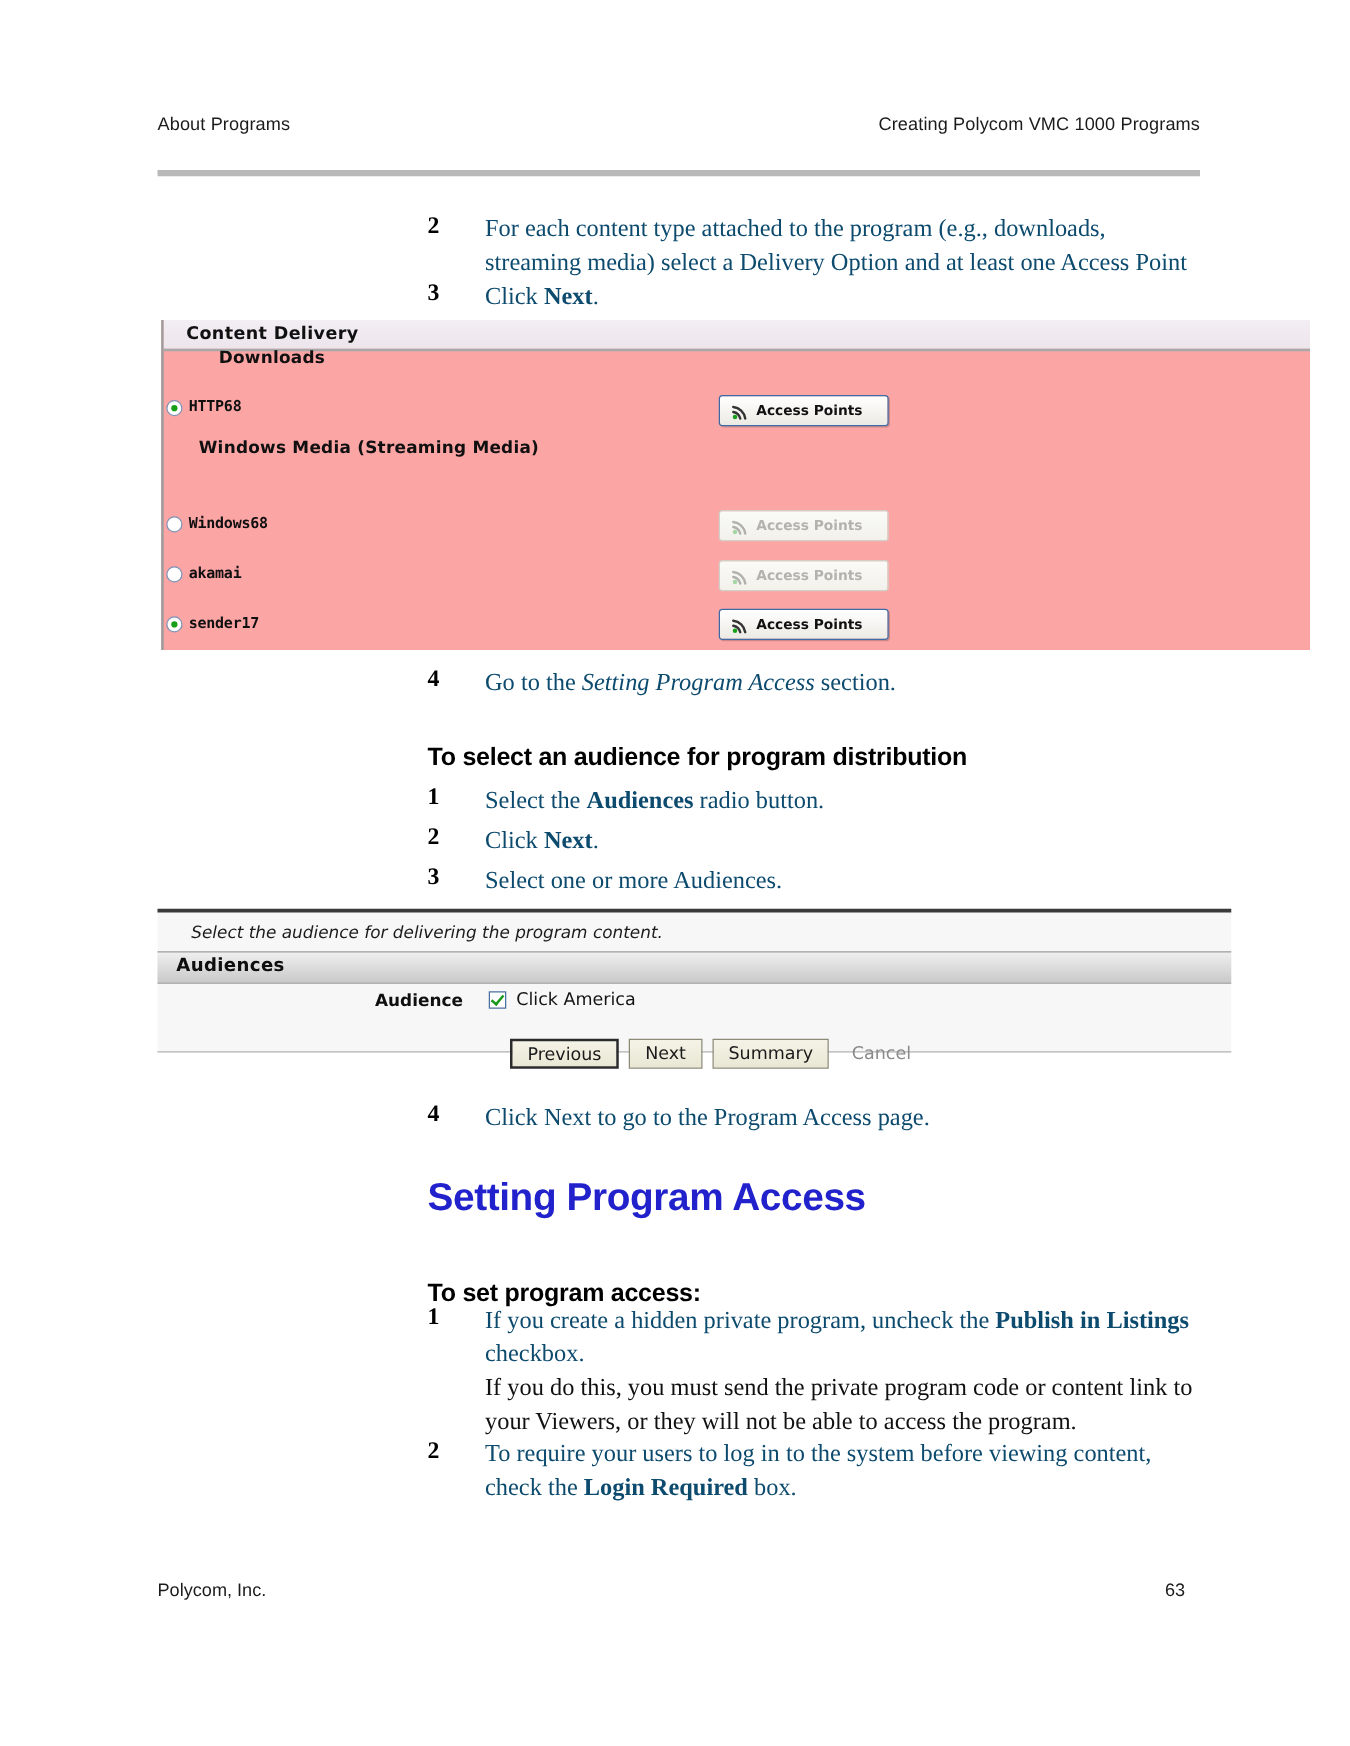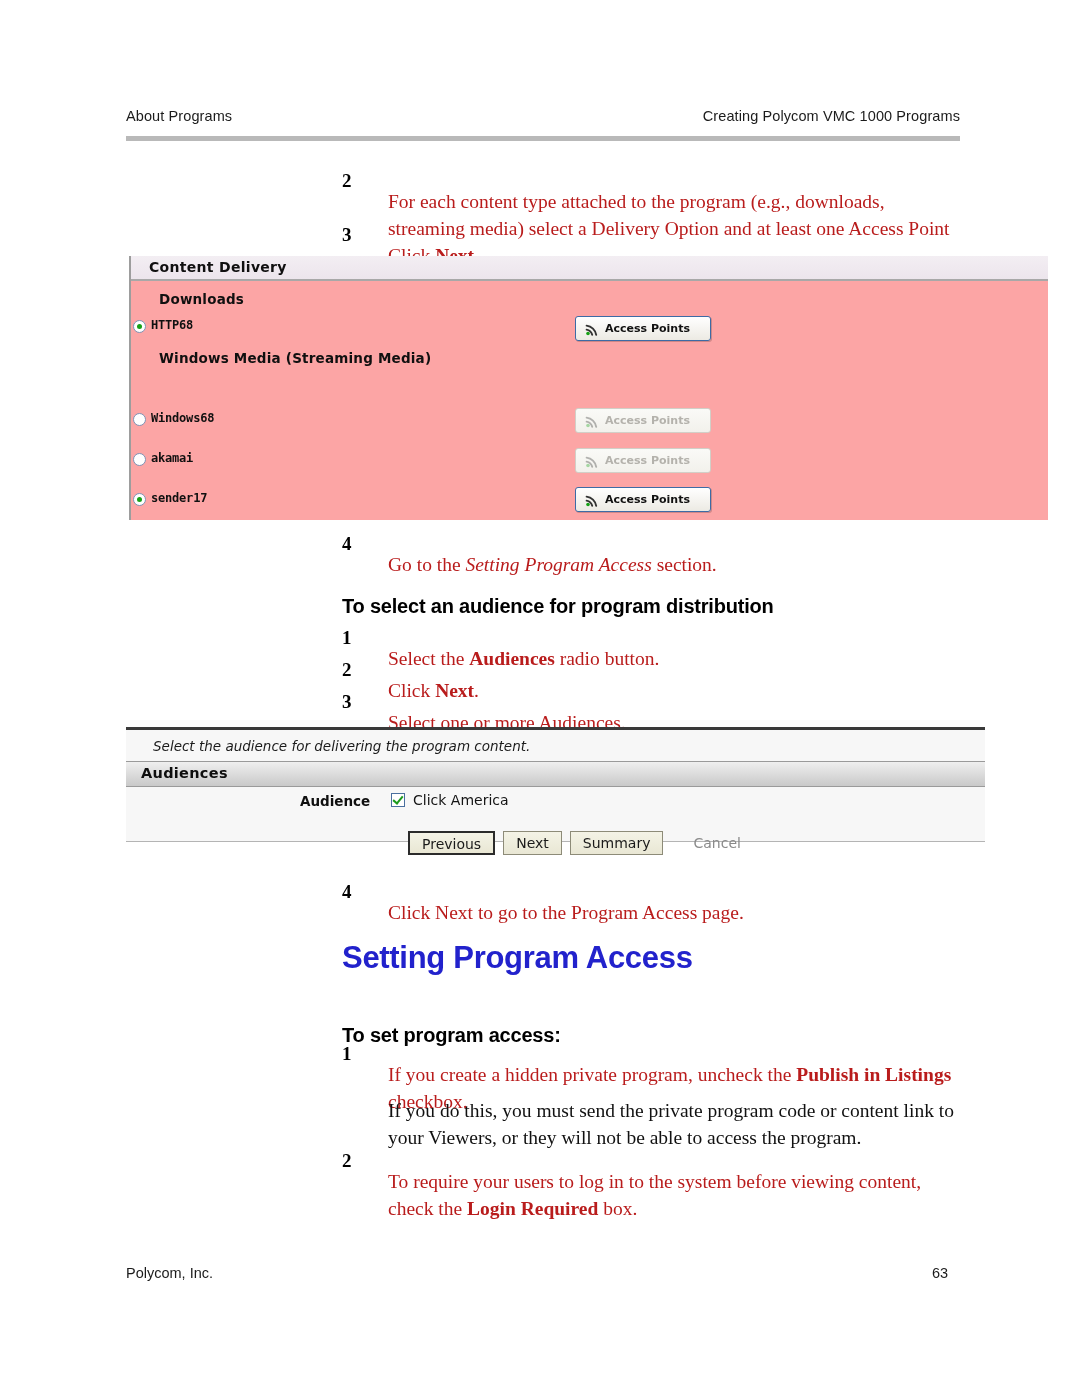--- a/index.html
+++ b/index.html
@@ -13,21 +13,21 @@
     position: relative;
     font-family: "Liberation Serif", serif;
     color: #111111;
     overflow: hidden;
   }
 
   
   .run-head {
     position: absolute;
     left: 126px;
-    top: 108px;
+    top: 92px;
     width: 834px;
     height: 30px;
   }
   .run-head .rh-left,
   .run-head .rh-right {
     position: absolute;
     top: 0;
     font-family: "Liberation Sans", sans-serif;
     font-size: 14.5px;
     letter-spacing: .1px;
@@ -59,22 +59,21 @@
     font-family: "Liberation Serif", serif;
     font-weight: bold;
     font-size: 19px;
     color: #000;
   }
   .step .txt {
     display: block;
     margin-left: 46px;
     font-size: 19.5px;
     line-height: 27px;
-    color: #b91c1c;
-    margin-top: 18px;
+    color: #0c4a6e;
   }
   .para {
     position: absolute;
     font-size: 19.5px;
     line-height: 27px;
     color: #111;
   }
   b.bold { font-weight: bold; }
   i.ital { font-style: italic; }
 
@@ -300,21 +299,21 @@
     line-height: 18px;
     white-space: nowrap;
   }
   .btn.focused {
     border: 2.2px solid #2b2b2b;
   }
   .btn-cancel {
     font-family: "DejaVu Sans", sans-serif;
     font-size: 14px;
     color: #8a8a8a;
-    margin-left: 22px;
+    margin-left: 10px;
     white-space: nowrap;
   }
 
   
   .foot-left, .foot-right {
     position: absolute;
     top: 1265px;
     font-family: "Liberation Sans", sans-serif;
     font-size: 14.5px;
     color: #1b1b1b;
@@ -340,21 +339,21 @@
   <span class="num">3</span>
   <span class="txt"><span>Click </span><b class="bold">Next</b><span>.</span></span>
 </div>
 
 <div class="shot-cd">
 
   <div class="cd-bar">
     <span>Content Delivery</span>
   </div>
 
-  <div class="cd-row" style="top:33px;">
+  <div class="cd-row" style="top:20px;margin-left:16px;">
     <span class="cd-grouplabel" style="top:2px;">Downloads</span>
   </div>
 
   <div class="cd-row" style="top:60px;">
     <span class="radio on" style="top:4px;"></span>
     <span class="cd-optlabel" style="top:2px;">HTTP68</span>
     <div class="ap-btn" style="top:0px;">
       <span class="wifi">
         <svg width="15" height="14" viewBox="0 0 15 14" aria-hidden="true">
           <circle cx="3" cy="11.5" r="1.8" fill="#17a017"></circle>

